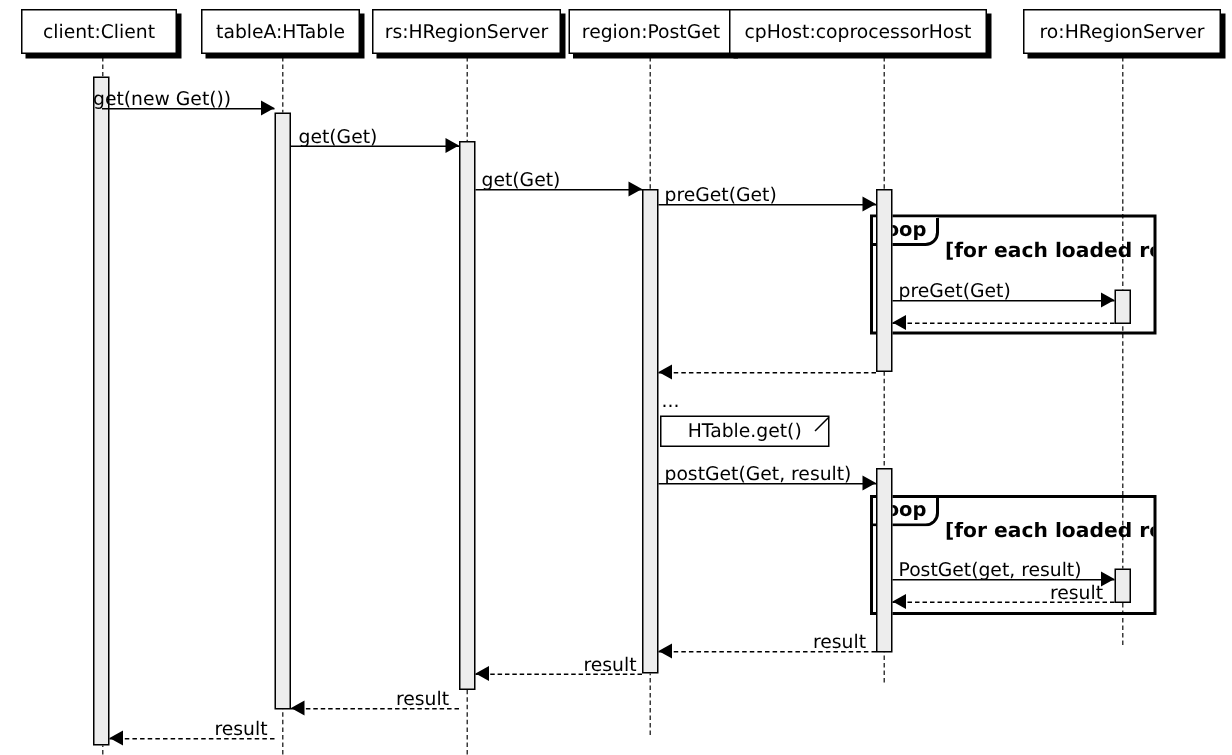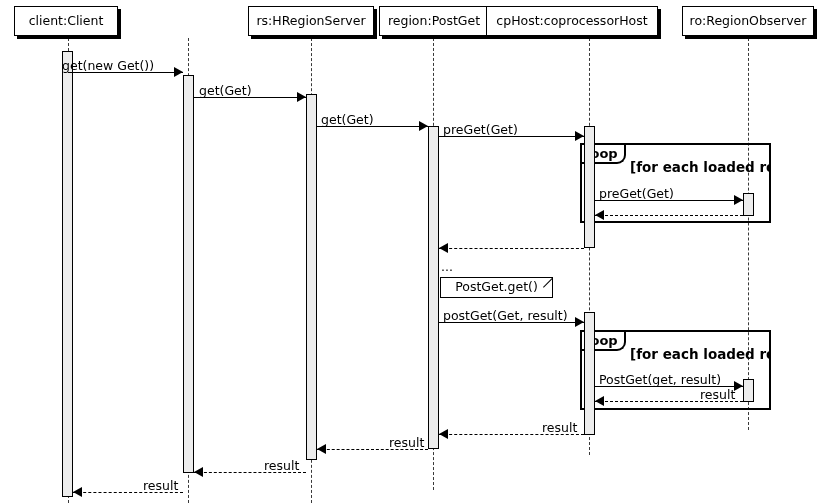--- a/index.html
+++ b/index.html
@@ -217,32 +217,35 @@
     <div class="arrowhead left" style="left: 317px; top: 444px;"></div>
     <div class="msglabel" style="left: 389px; top: 437px;">result</div>
     <div class="msgline dashed" style="left: 194px; top: 472px; width: 112px;"></div>
     <div class="arrowhead left" style="left: 194px; top: 467px;"></div>
     <div class="msglabel" style="left: 264px; top: 460px;">result</div>
     <div class="msgline dashed" style="left: 73px; top: 492px; width: 110px;"></div>
     <div class="arrowhead left" style="left: 73px; top: 487px;"></div>
     <div class="msglabel" style="left: 143px; top: 480px;">result</div>
     <div class="ellipsis" style="left: 441px; top: 261px;">...</div>
     <div class="note" style="left: 440px; top: 277px; width: 113px; height: 21px;">
-      <span class="notetext">PostGet.get()</span>
+      <span class="notetext">HTable.get()</span>
     </div>
     <div class="note-fold" style="left: 543px; top: 278px;"></div>
     <div class="note-fold-line" style="left: 543px; top: 287px;"></div>
     <div class="participant" style="left: 14px; width: 104px;">
       <span class="pname">client:Client</span>
     </div>
+    <div class="participant" style="left: 134px; width: 106px;">
+      <span class="pname">tableA:HTable</span>
+    </div>
     <div class="participant" style="left: 248px; width: 126px;">
       <span class="pname">rs:HRegionServer</span>
     </div>
     <div class="participant" style="left: 379px; width: 110px;">
       <span class="pname">region:PostGet</span>
     </div>
     <div class="participant" style="left: 486px; width: 172px;">
       <span class="pname">cpHost:coprocessorHost</span>
     </div>
     <div class="participant" style="left: 682px; width: 132px;">
-      <span class="pname">ro:RegionObserver</span>
+      <span class="pname">ro:HRegionServer</span>
     </div>
   </div>
 
 </body></html>

